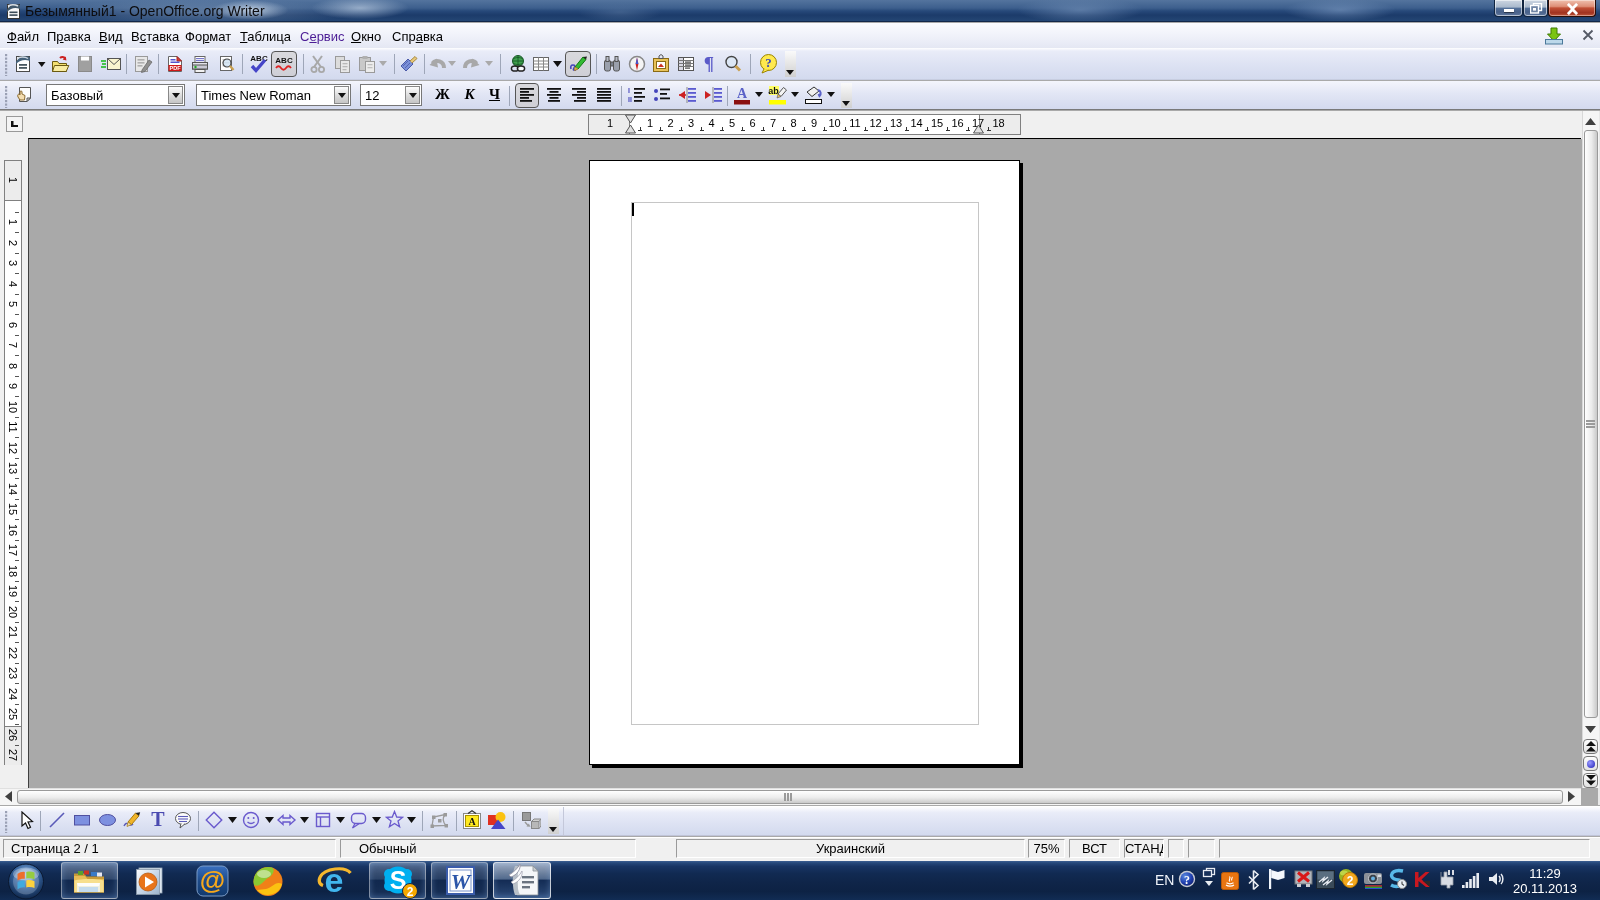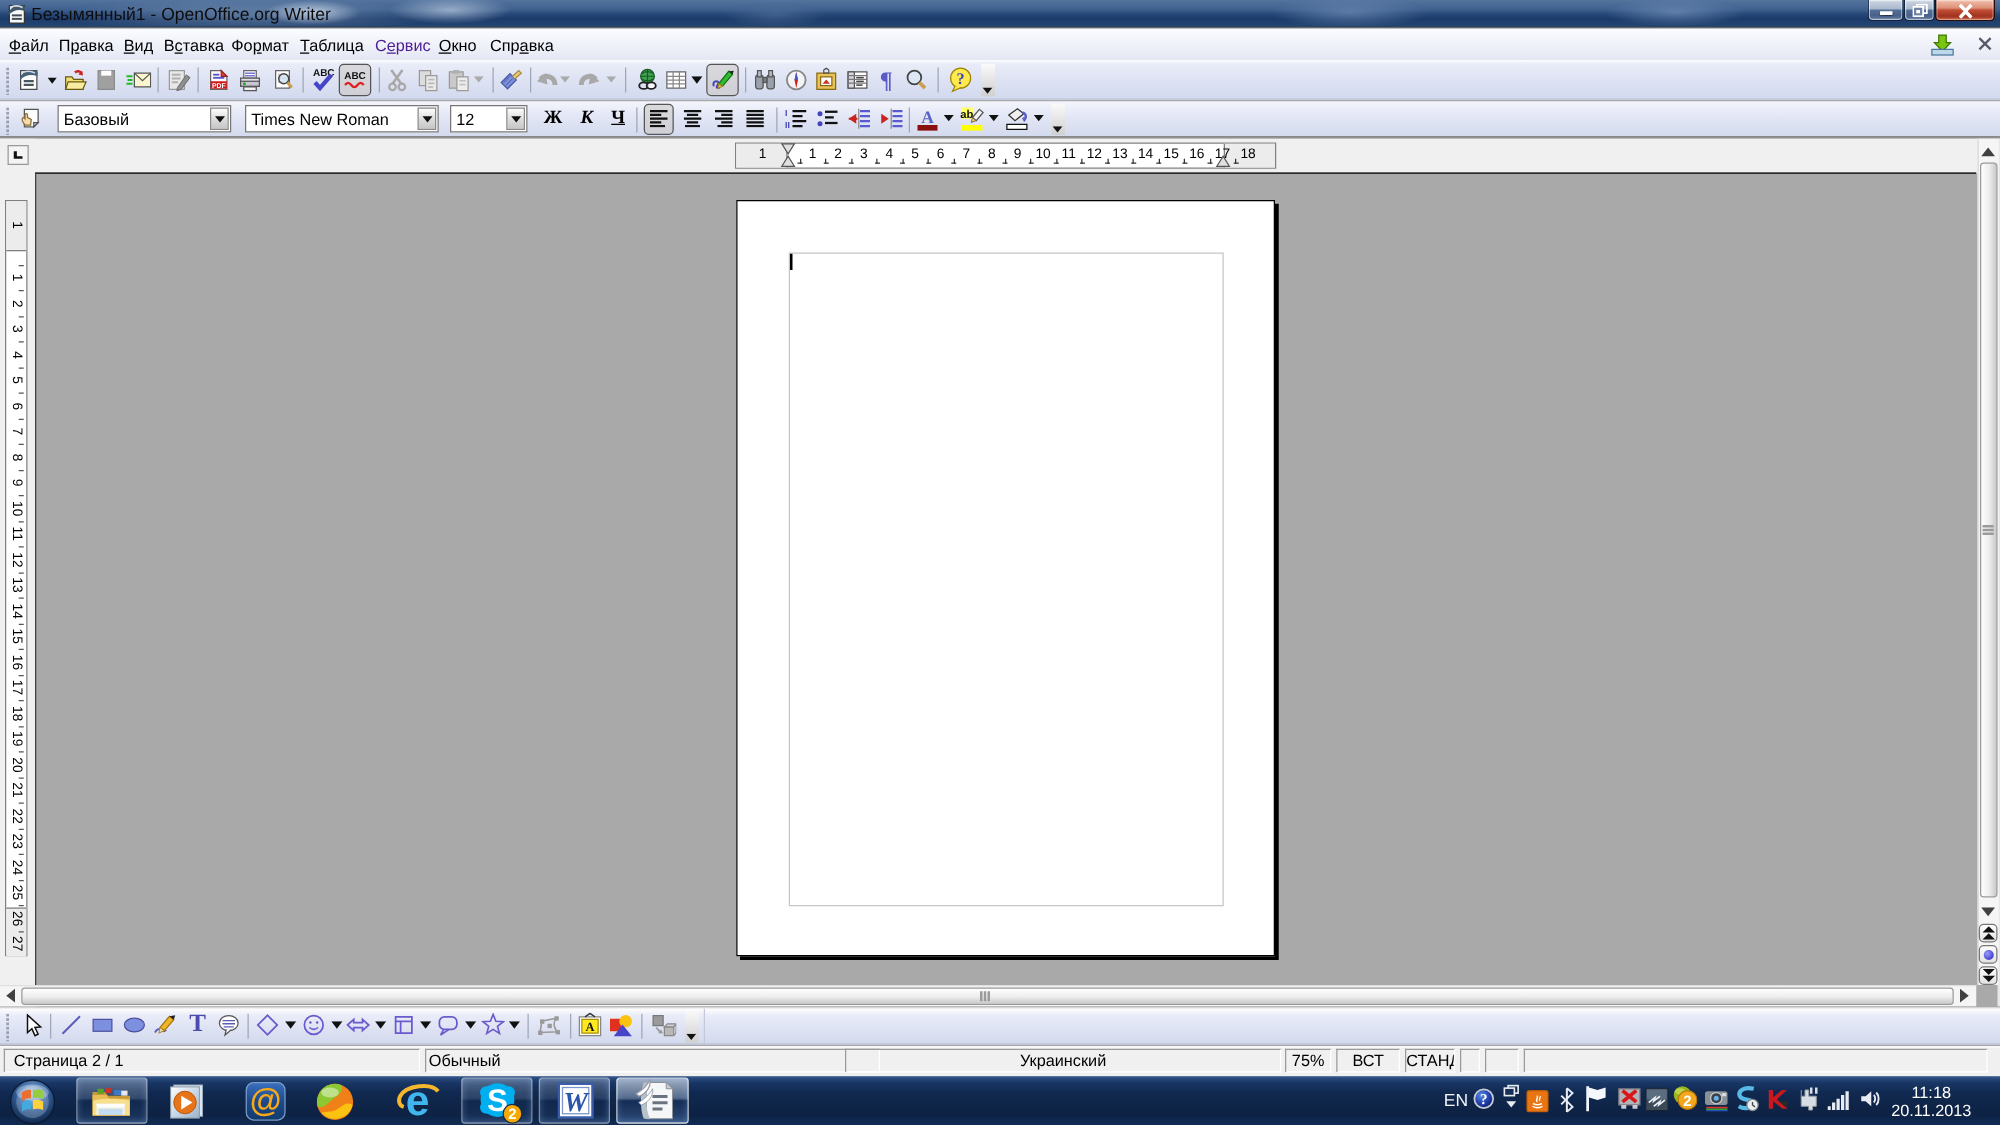--- a/index.html
+++ b/index.html
@@ -700,21 +700,21 @@
 <rect x="11.5" y="11.5" width="7.5" height="7" fill="#b8b8b8" stroke="#888"></rect>
 <path d="M11.5 11.5 L14 9 L21 9 L19 11.5 Z M19 18.5 L21 16 L21 9" fill="#d0d0d0" stroke="#888"></path>
   </svg>
 <div class="ab" style="left:548px;top:808px;width:11px;height:26px;background:linear-gradient(180deg,#fafafa,#d0d0d0)"></div>
 <svg class="ab" style="left:549px;top:827px" width="9" height="6">
     <path d="M0 0 L8 0 L4 5 Z" fill="#111"></path>
   </svg>
 <div class="ab" style="left:563px;top:807px;width:1px;height:28px;background:#c4c8da"></div>
 <div class="ab" style="left:0;top:837px;width:1600px;height:24px;background:#f0f0f0;border-top:1px solid #fff"></div>
 <div class="cell" style="left:3px;width:333px;padding-left:7px">Страница 2 / 1</div>
-<div class="cell" style="left:340px;width:364px;padding-left:2px">Обычный</div>
+<div class="cell" style="left:340px;width:296px;padding-left:18px">Обычный</div>
 <div class="cell" style="left:676px;width:349px;text-align:center">Украинский</div>
 <div class="cell" style="left:1028px;width:37px;text-align:center">75%</div>
 <div class="cell" style="left:1069px;width:51px;text-align:center">ВСТ</div>
 <div class="cell" style="left:1124px;width:40px;text-align:center;overflow:hidden">СТАНД</div>
 <div class="cell" style="left:1168px;width:16px"></div>
 <div class="cell" style="left:1188px;width:27px"></div>
 <div class="cell" style="left:1219px;width:371px"></div>
 <div class="ab" style="left:0;top:861px;width:1600px;height:39px;background:
 linear-gradient(180deg,#3c5f92 0%,#26487a 5%,#183564 14%,#112a52 32%,#0f2549 55%,#0d2244 78%,#112c54 100%)"></div>
 <svg class="ab" style="left:7px;top:863px" width="38" height="37">
@@ -885,13 +885,13 @@
     <rect x="0.0" y="14" width="2.6" height="3" fill="#e8ecf2"></rect>
     <rect x="3.6" y="11" width="2.6" height="6" fill="#e8ecf2"></rect>
     <rect x="7.2" y="8" width="2.6" height="9" fill="#e8ecf2"></rect>
     <rect x="10.8" y="5" width="2.6" height="12" fill="#e8ecf2"></rect>
     <rect x="14.4" y="2" width="2.6" height="15" fill="#e8ecf2"></rect>
   </svg>
 <svg class="ab" style="left:1487px;top:870px" width="19" height="19">
     <path d="M2 7 L5.5 7 L10 3 L10 15 L5.5 11 L2 11 Z" fill="#e8ecf2"></path>
 <path d="M12 6 C13.5 7.5,13.5 10.5,12 12 M14 4 C16.5 6.5,16.5 11.5,14 14" stroke="#e8ecf2" stroke-width="1.5" fill="none"></path>
   </svg>
-<div class="ab" style="left:1510px;top:866px;width:70px;text-align:center;font-size:13px;color:#fff">11:18</div>
+<div class="ab" style="left:1510px;top:866px;width:70px;text-align:center;font-size:13px;color:#fff">11:29</div>
 <div class="ab" style="left:1505px;top:881px;width:80px;text-align:center;font-size:13px;color:#fff">20.11.2013</div>
 </body></html>

